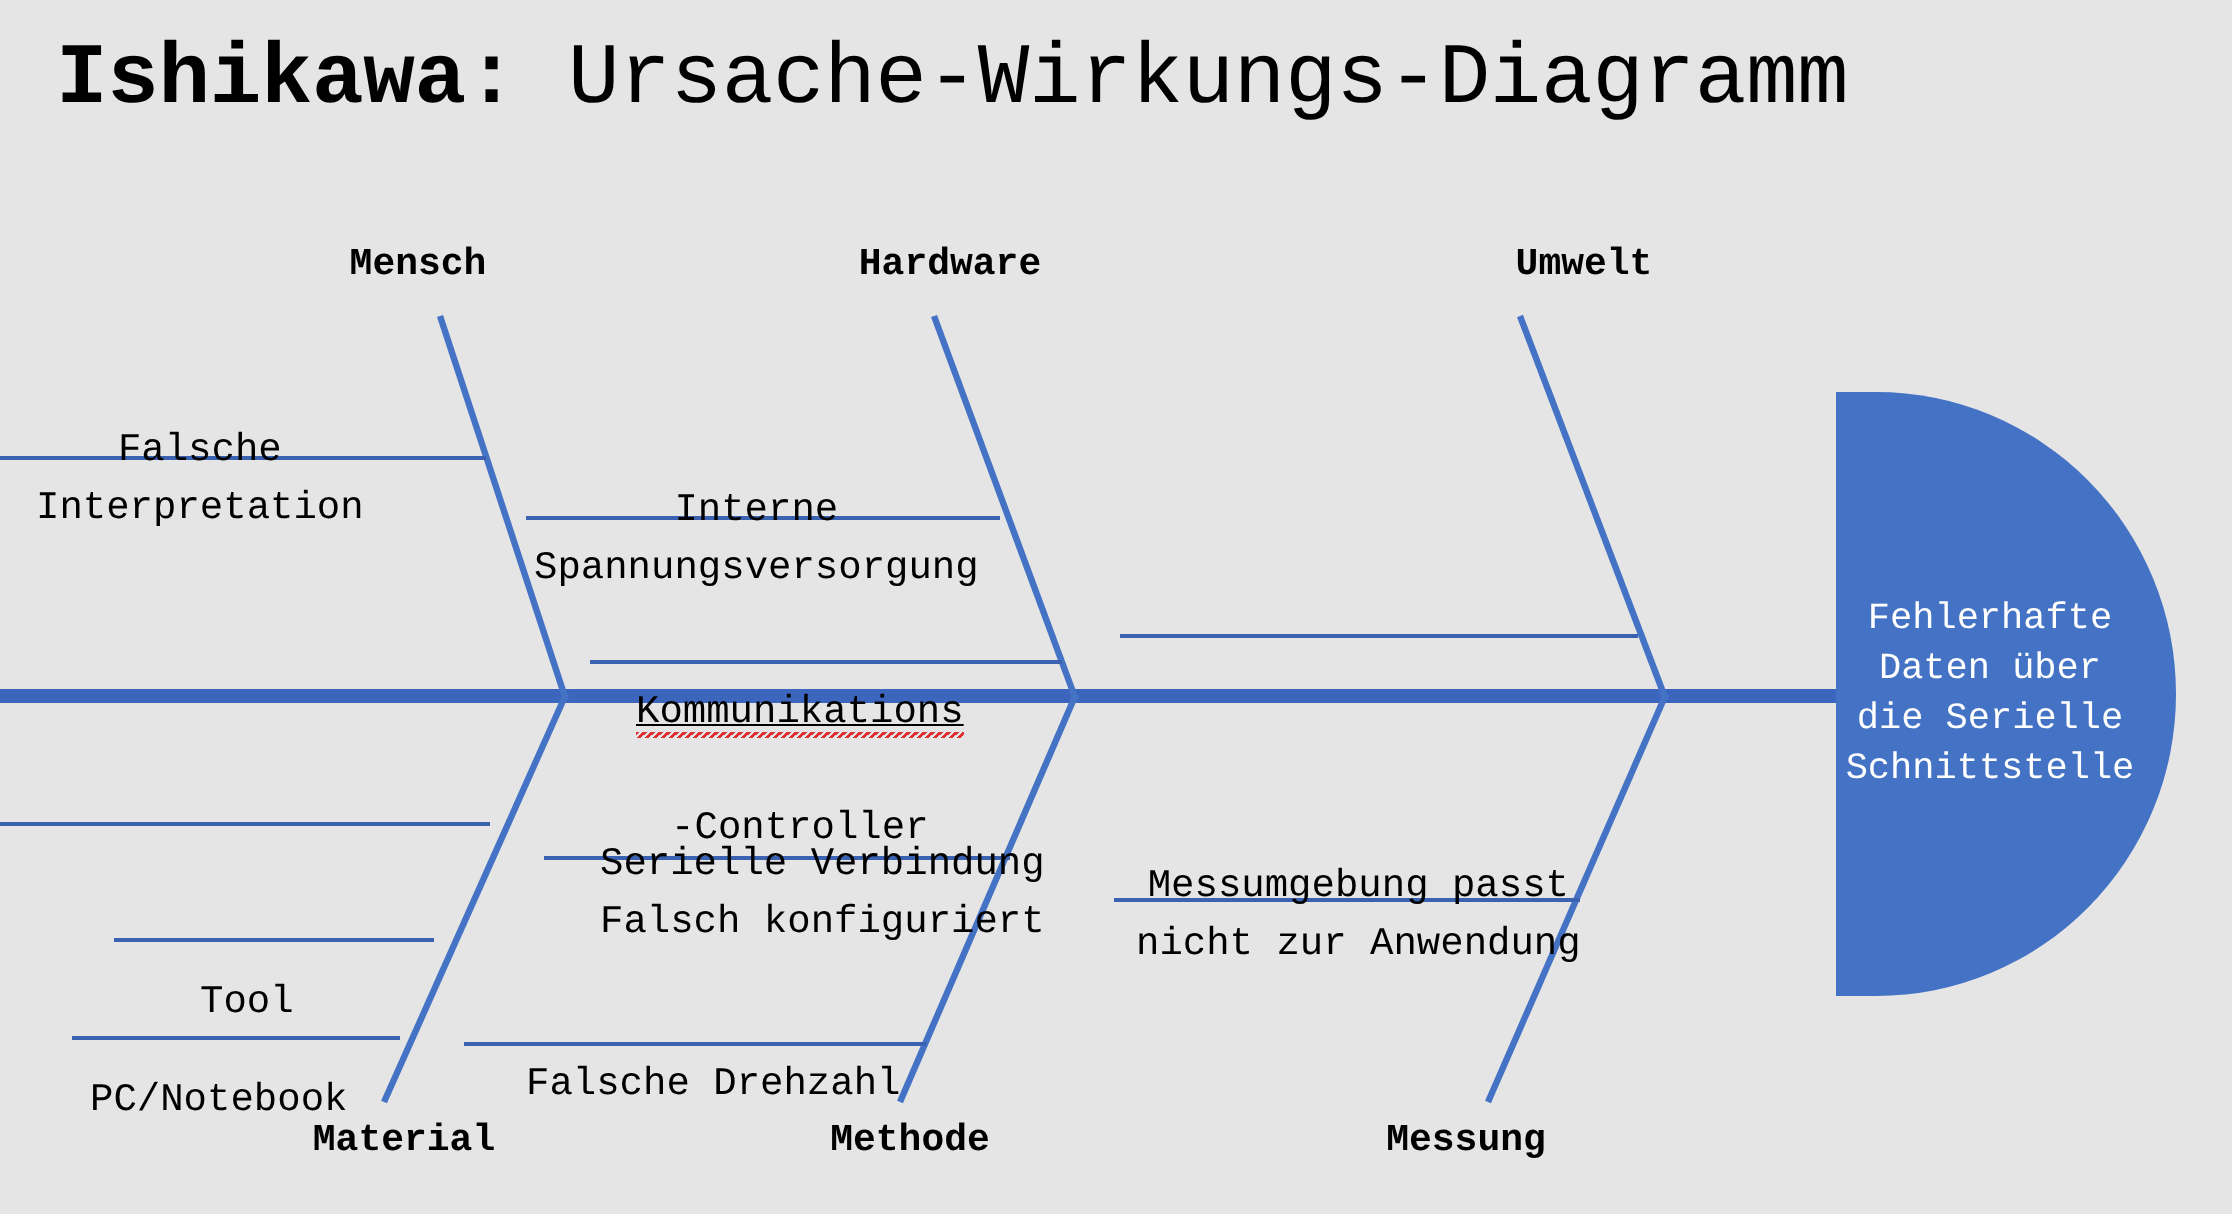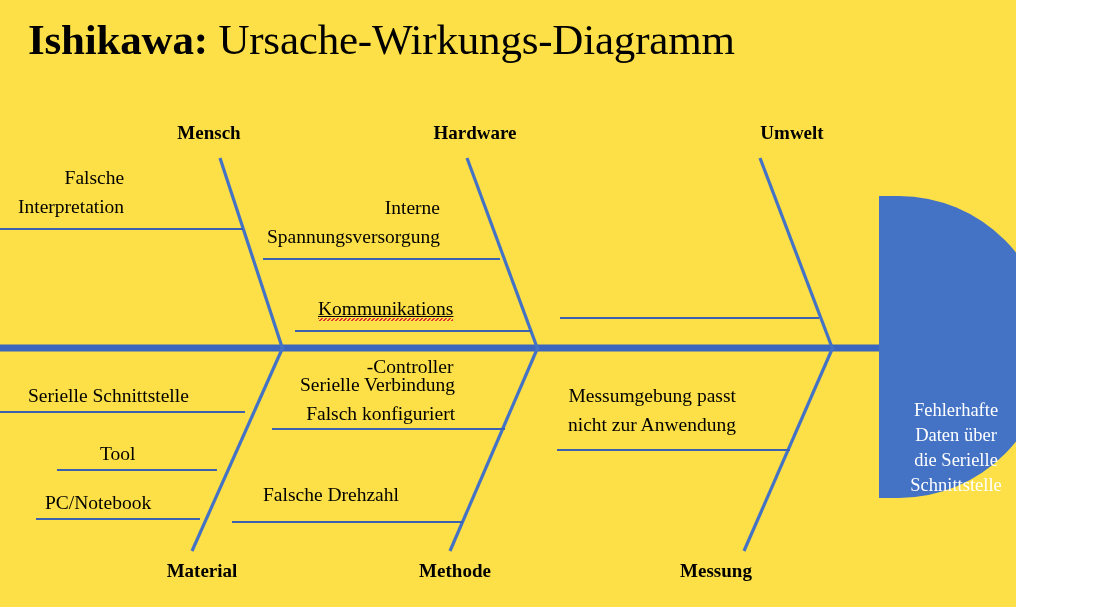--- a/index.html
+++ b/index.html
@@ -2,25 +2,25 @@
 <html><head>
 <meta charset="utf-8">
 <style>
   html, body {
     margin: 0;
     padding: 0;
     background: #ffffff;
   }
   #canvas {
     position: relative;
-    width: 1016px;
+    width: 1116px;
     height: 607px;
-    background: #fde047;
+    background: #e5e5e5;
     overflow: hidden;
-    font-family: Liberation Serif, serif;
+    font-family: Liberation Mono, monospace;
     color: #000000;
   }
 
   
   #title {
     position: absolute;
     left: 28px;
     top: 14px;
     font-size: 43px;
     line-height: 52px;
@@ -35,28 +35,28 @@
     position: absolute;
     left: 0;
     top: 0;
     width: 1116px;
     height: 607px;
   }
 
   
   #head {
     position: absolute;
-    left: 879px;
+    left: 918px;
     top: 196px;
     width: 170px;
     height: 302px;
     background: #4472C4;
     border-radius: 0 150px 150px 0 / 0 151px 151px 0;
     display: flex;
-    align-items: flex-end;
+    align-items: center;
     justify-content: center;
   }
   #head-text {
     color: #ffffff;
     font-size: 18.5px;
     line-height: 25px;
     text-align: center;
     font-weight: normal;
     white-space: pre-line;
     padding-right: 16px;
@@ -73,21 +73,21 @@
   }
 
   
   .cause {
     position: absolute;
     font-size: 19.5px;
     line-height: 29px;
     white-space: pre-line;
     color: #000000;
   }
-  .cause.left   { text-align: right; }
+  .cause.left   { text-align: center; margin-top: 48px; }
 
   .spell {
     text-decoration: underline;
     text-decoration-color: #000000;
     text-decoration-thickness: 1px;
     background-image: repeating-linear-gradient(
         135deg, #e03030 0px, #e03030 1.2px, transparent 1.2px, transparent 2.4px);
     background-repeat: repeat-x;
     background-size: 4px 3px;
     background-position: left bottom 1px;
@@ -138,35 +138,34 @@
 die Serielle
 Schnittstelle</div>
   </div>
 
   <div class="cat-label" style="left:209px; top:121px;">Mensch</div>
   <div class="cat-label" style="left:475px; top:121px;">Hardware</div>
   <div class="cat-label" style="left:759px; top:121px;margin-left:33px;">Umwelt</div>
 
   <div class="cat-label" style="left:202px; top:559px;">Material</div>
   <div class="cat-label" style="left:455px; top:559px;">Methode</div>
-  <div class="cat-label" style="left:716px; top:559px;">Messung</div>
+  <div class="cat-label" style="left:733px; top:559px;">Messung</div>
 
   <div class="cause left" style="left:18px; top:163px;">Falsche
 Interpretation</div>
 
   <div class="cause left" style="left:318px; top:265px;">
     <span class="spell">Kommunikations</span><br>
     <span>-Controller</span>
   </div>
 
   <div class="cause left" style="left:267px; top:193px;">Interne
 Spannungsversorgung</div>
 
 
-  <div class="cause left" style="left:28px; top:381px;">Serielle Schnittstelle</div>
   <div class="cause left" style="left:100px; top:439px;">Tool</div>
   <div class="cause left" style="left:300px; top:370px;">Serielle Verbindung
 Falsch konfiguriert</div>
 
   <div class="cause left" style="left:45px; top:488px;">PC/Notebook</div>
   <div class="cause left" style="left:568px; top:381px;">Messumgebung passt
 nicht zur Anwendung</div>
 
   <div class="cause left" style="left:263px; top:480px;">Falsche Drehzahl</div>
 

